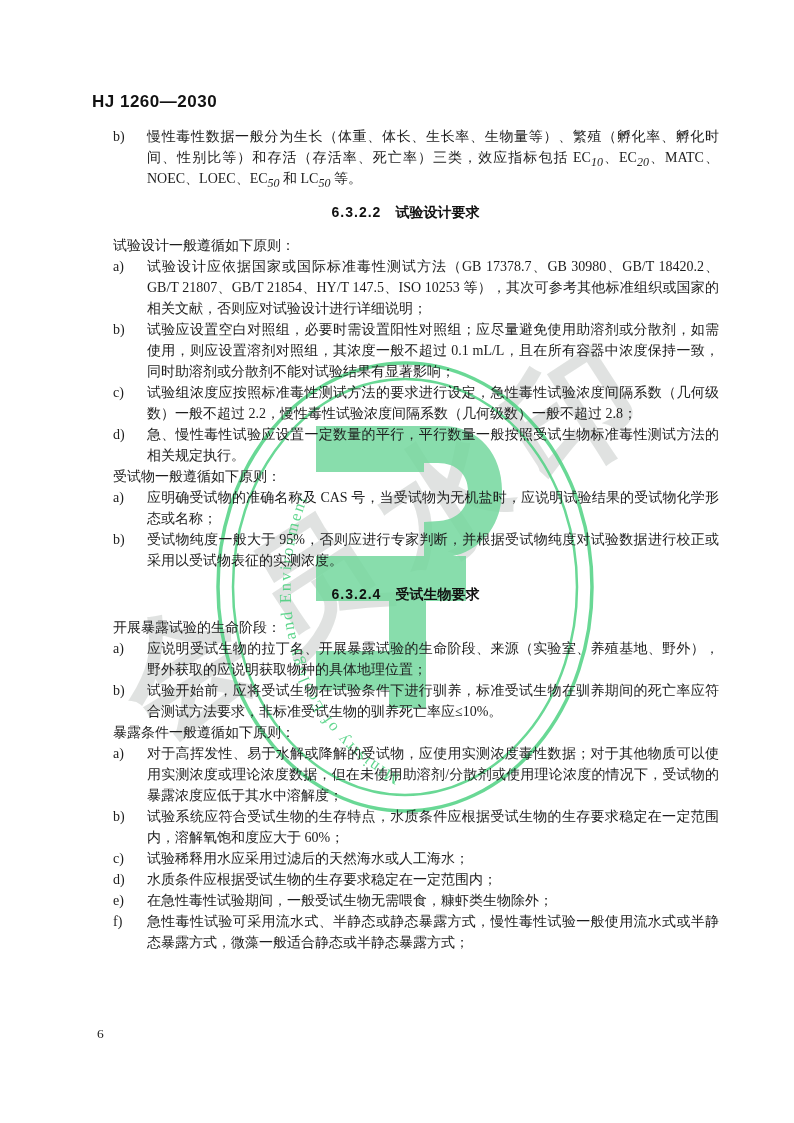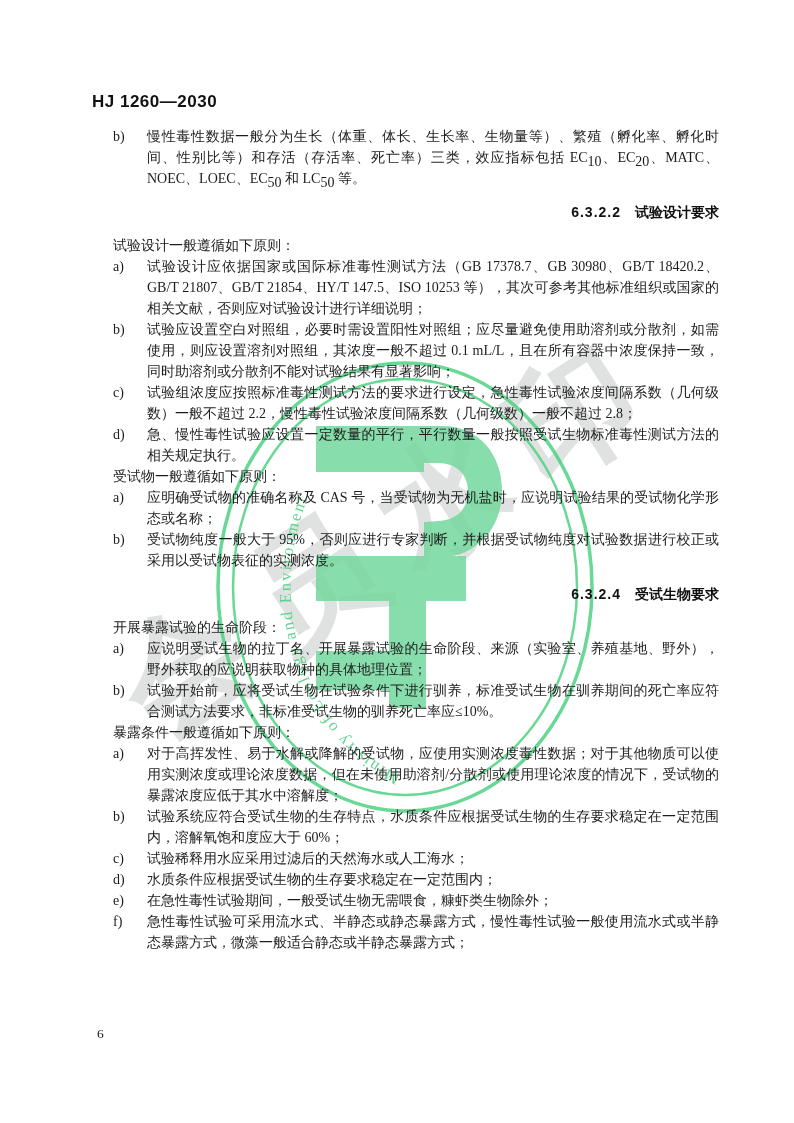--- a/index.html
+++ b/index.html
@@ -28,27 +28,27 @@
   }
   .wm-seal-svg{position:absolute;left:0;top:0;}
   
   .doc-body{
     position:absolute;left:92px;top:126px;width:627px;z-index:1;
     font-size:14px;line-height:21px;text-align:justify;
   }
   .heading{
     font-family:"Liberation Sans","DejaVu Sans",sans-serif;
     font-weight:bold;font-size:14px;color:#111;
-    margin-top:13px;margin-bottom:12px;text-align:right;
+    margin-top:13px;margin-bottom:12px;text-align:center;
   }
   .heading .h-num{margin-right:14px;letter-spacing:1px;}
   .para{padding-left:21px;}
   .item{position:relative;padding-left:55px;}
   .item .label{position:absolute;left:21px;top:0;}
-  .item sub{font-size:14px;line-height:0;}
+  .item sub{font-size:12px;line-height:0;font-style:italic;}
   .page-number{
     position:absolute;left:97px;top:1026px;z-index:1;
     font-size:13.5px;color:#222;
   }
 </style>
 </head>
 <body>
 
 <div class="page">
 

